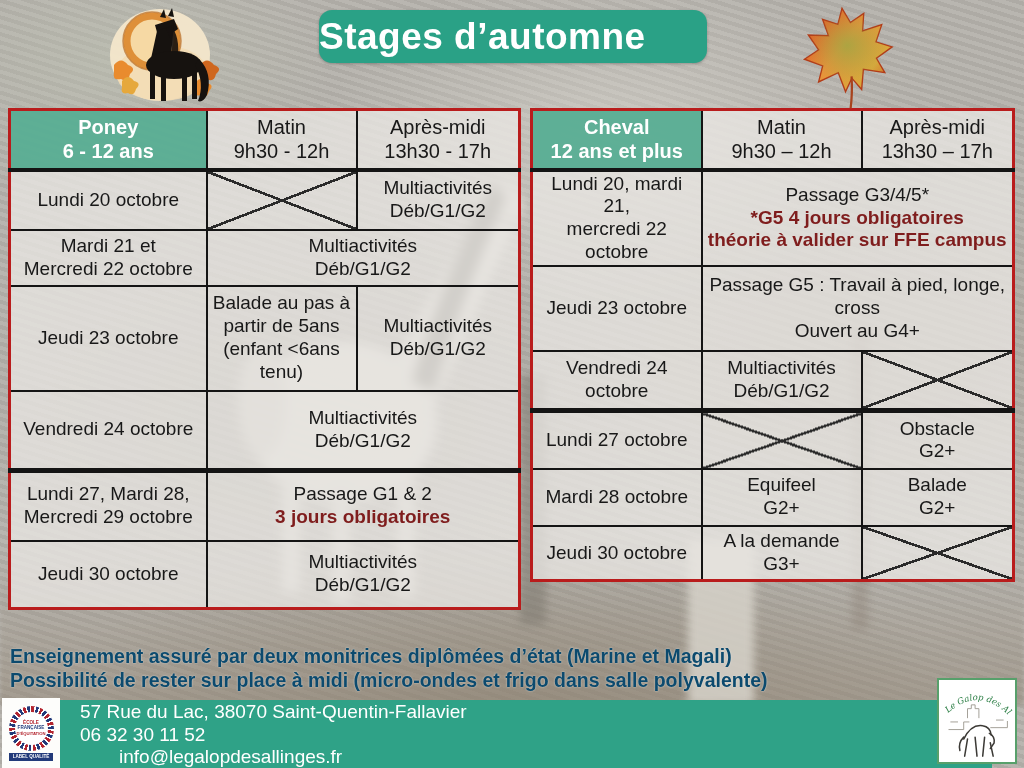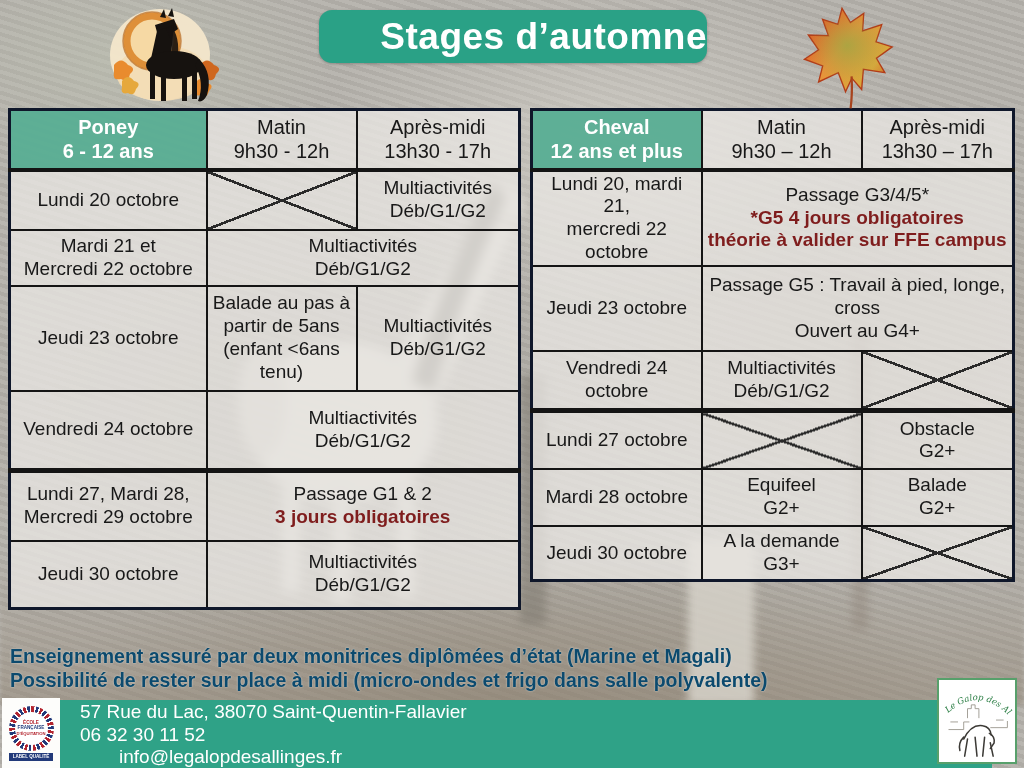--- a/index.html
+++ b/index.html
@@ -22,26 +22,26 @@
   .bg-ground{position:absolute;left:0;top:555px;width:100%;height:150px;z-index:0;
     background:linear-gradient(rgba(148,136,118,0), rgba(143,130,112,.5));filter:blur(2px);}
   .bg-horse{position:absolute;left:212px;top:122px;width:360px;height:490px;z-index:0;filter:blur(6px);opacity:.95;}
   .bg-post{position:absolute;z-index:0;filter:blur(4px);}
   .post-light{left:688px;top:540px;width:66px;height:165px;background:#d6d2c9;opacity:.85;}
   .post-dark{left:520px;top:375px;width:26px;height:250px;background:#7b766d;opacity:.5;}
   .post-mid{left:852px;top:330px;width:16px;height:300px;background:#8d8277;opacity:.4;}
 
   
   .title-bar{position:absolute;left:319px;top:10px;width:388px;height:53px;z-index:3;
-    background:#2aa186;border-radius:13px;display:flex;align-items:center;justify-content:flex-end;
+    background:#2aa186;border-radius:13px;display:flex;align-items:center;justify-content:flex-start;
     box-shadow:0 1px 3px rgba(0,0,0,.25);}
   .title-bar span{color:#fff;font-size:37px;font-weight:bold;letter-spacing:.5px;}
 
   
-  table.grid{position:absolute;z-index:2;border-collapse:collapse;table-layout:fixed;border:3px solid #0f172a;}
+  table.grid{position:absolute;z-index:2;border-collapse:collapse;table-layout:fixed;border:3px solid #b91c1c;}
   .grid td,.grid th{border:2.5px solid #141414;background:rgba(233,231,227,.78);
     color:#181818;font-size:19px;line-height:1.2;text-align:center;vertical-align:middle;
     padding:1px 3px;font-weight:normal;}
   #t-poney{left:8px;top:108px;width:510px;}
   #t-cheval{left:530px;top:108px;width:482px;}
   th.teal{background:rgba(88,174,148,.95);color:#ffffff;font-weight:bold;}
   .grid th{font-size:20px;}
   tr.thickb td, tr.thickb th{border-bottom-width:4px;}
   tr.sep td{border-bottom-width:5px;margin-top:22px;}
   .lines{white-space:pre-line;}

